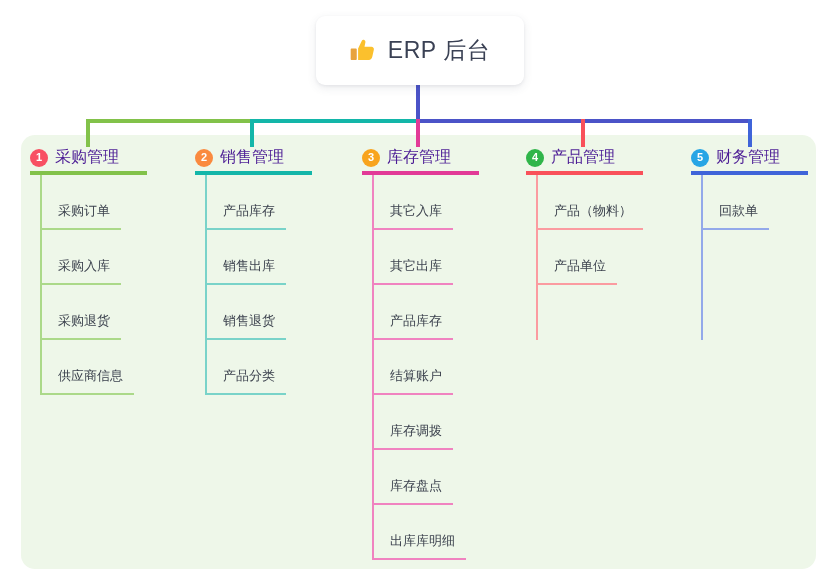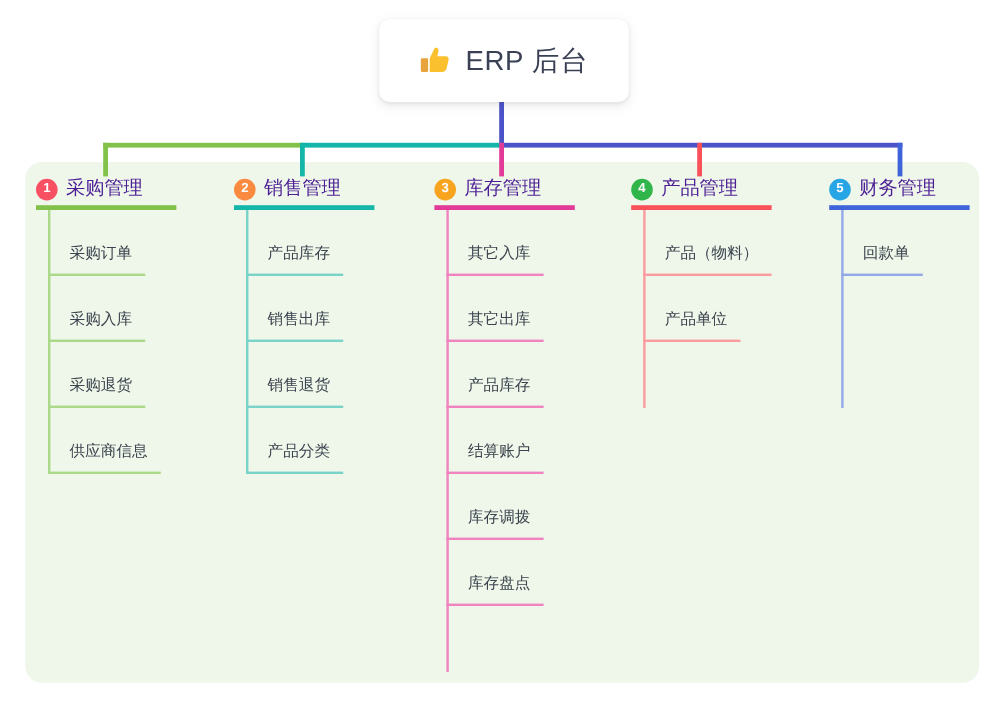--- a/index.html
+++ b/index.html
@@ -158,20 +158,23 @@
         </div>
       <div class="item">
           <span class="item-label">结算账户</span>
         </div>
       <div class="item">
           <span class="item-label">库存调拨</span>
         </div>
       <div class="item">
           <span class="item-label">库存盘点</span>
         </div>
+      <div class="item">
+          <span class="item-label">出库库明细</span>
+        </div>
     </div>
   </div>
 
   <div class="branch b4">
     <div class="branch-header">
       <span class="badge">4</span>
       <span class="branch-title">产品管理</span>
     </div>
     <div class="vline"></div>
     <div class="items">

